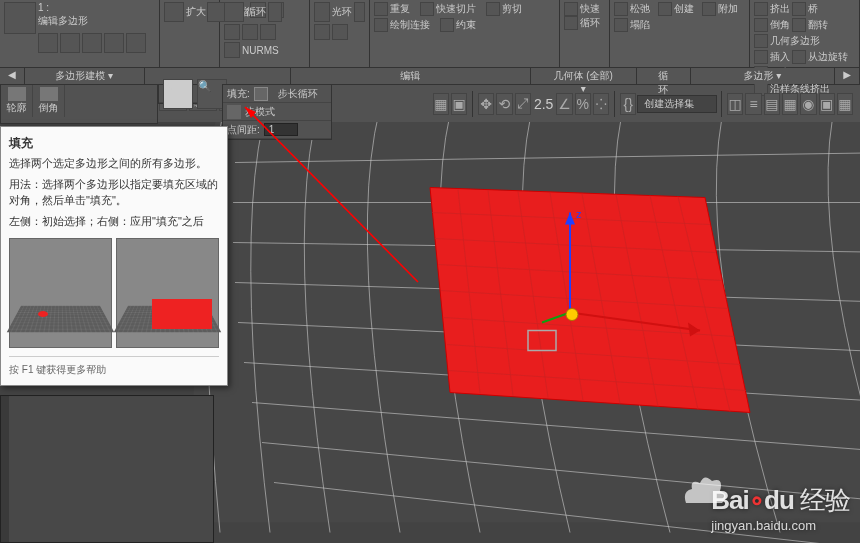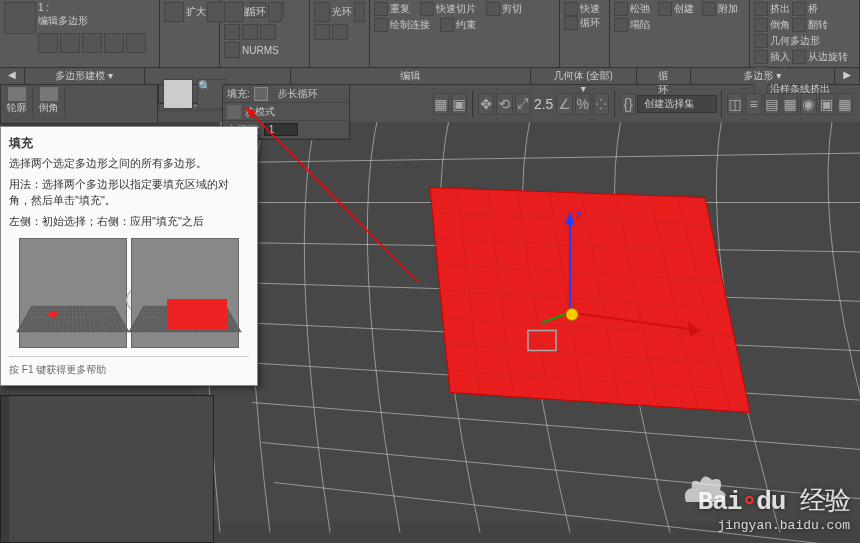--- a/index.html
+++ b/index.html
@@ -21,39 +21,39 @@
 .tool-sep { width: 1px; height: 26px; background: #333; margin: 0 4px; }
 .selector-dd { background: #444; border: 1px solid #333; padding: 1px 6px; font-size: 10px; min-width: 80px; height: 18px; color: #ccc; }
 
 .context-panel { position: absolute; left: 0; top: 84px; width: 220px; background: #525252; border: 1px solid #333; z-index: 5; }
 .ctx-bigbtn { width: 32px; height: 32px; border-right: 1px solid #444; display: flex; flex-direction: column; align-items: center; justify-content: center; padding: 2px; }
 
 .mini-panel { position: absolute; left: 158px; top: 84px; width: 170px; background: #525252; border: 1px solid #333; z-index: 6; }
 .mini-row { display: flex; align-items: center; height: 18px; border-bottom: 1px solid #444; padding: 0 4px; gap: 4px; }
 .mini-icon { width: 14px; height: 14px; background: #666; }
 
-.tooltip-box { position: absolute; left: 0; top: 126px; width: 258px; background: #fafafa; color: #333; border: 1px solid #888; padding: 8px; font-size: 11px; z-index: 20; box-shadow: 2px 2px 6px rgba(0,0,0,.5); }
+.tooltip-box { position: absolute; left: 0; top: 126px; width: 228px; background: #fafafa; color: #333; border: 1px solid #888; padding: 8px; font-size: 11px; z-index: 20; box-shadow: 2px 2px 6px rgba(0,0,0,.5); }
 .tooltip-box .tt-title { font-weight: bold; margin-bottom: 4px; font-size: 12px; }
 .tooltip-box .tt-body { margin-bottom: 6px; line-height: 1.4; }
 .tooltip-box .tt-images { display: flex; gap: 4px; align-items: center; justify-content: center; margin: 8px 0; }
 .tt-img { width: 108px; height: 110px; background: #888; border: 1px solid #666; position: relative; }
 .tt-img .floor { position: absolute; bottom: 10px; left: 5px; right: 5px; height: 40px; background: repeating-linear-gradient(0deg,#999,#999 3px,#aaa 3px,#aaa 4px), repeating-linear-gradient(90deg,#999,#999 3px,#aaa 3px,#aaa 4px); background-blend-mode: multiply; transform: perspective(100px) rotateX(50deg); }
 .tt-img.left .dot { position:absolute; bottom:30px; left:28px; width:10px; height:6px; background:#e22; border-radius:50%; }
 .tt-img.right .patch { position:absolute; bottom:18px; left:35px; width:60px; height:30px; background:#e22; }
 .tt-arrow-circ { width: 24px; height: 24px; border-radius: 50%; background: #eee; border: 1px solid #999; display: flex; align-items: center; justify-content: center; font-size: 14px; color: #048; position:absolute; left:117px; top:50px; }
 .tt-foot { border-top: 1px solid #ccc; padding-top: 6px; margin-top: 0; font-size: 10px; color: #666; }
 
 .viewport { position: absolute; left: 0; right: 0; top: 122px; bottom: 0; background: #434343; overflow: hidden; }
 .viewport svg { width: 100%; height: 100%; }
 
 .cmd-panel { position: absolute; left: 0; top: 395px; width: 214px; height: 148px; background: #484848; border: 1px solid #222; z-index: 10; }
 .cmd-strip { width: 8px; position:absolute; left:0; top:0; bottom:0; background:#3a3a3a; }
 .cmd-content { margin-left: 10px; padding: 4px; }
 
-.watermark { position: absolute; right: 10px; bottom: 10px; color: rgba(255,255,255,.85); text-align: right; z-index: 30; font-family: Liberation Mono, monospace; text-shadow: 0 0 4px rgba(0,0,0,.6); }
+.watermark { position: absolute; right: 10px; bottom: 10px; color: rgba(255,255,255,.85); text-align: left; z-index: 30; font-family: Liberation Sans, sans-serif; text-shadow: 0 0 4px rgba(0,0,0,.6); }
 .watermark .wm-logo { font-size: 26px; font-weight: bold; letter-spacing: -1px; }
 .watermark .wm-logo .exp { font-weight: normal; }
 .watermark .wm-sub { font-size: 13px; color: rgba(255,255,255,.8); }
 
 .arrow-anno { position: absolute; z-index: 50; pointer-events: none; }
 
 .spinner-num { display:inline-block; background:#333; border:1px solid #222; padding:0 14px 0 4px; font-size:10px; position:relative; min-width:34px; }
 
 </style>
 </head>
@@ -336,21 +336,21 @@
     </g>
   </svg>
 </div>
 
 <div class="mini-panel">
   <div class="mini-row">
     <div class="ribbon-btn-lg" style="width:30px;height:30px;background:#ccc">↖</div>
     <div class="ribbon-btn-lg" style="width:30px;height:30px">🔍</div>
   </div>
 </div>
-<div class="mini-panel" style="left:222px;top:84px;width:128px">
+<div class="mini-panel" style="left:222px;top:84px;width:110px">
   <div class="mini-row">
     <span class="ribbon-txt">填充:</span>
     <div class="mini-icon" style="border:1px solid #888"></div>
     <span class="ribbon-txt" style="margin-left:6px">步长循环</span>
   </div>
   <div class="mini-row">
     <div class="mini-icon"></div>
     <span class="ribbon-txt">步模式</span>
   </div>
   <div class="mini-row">

